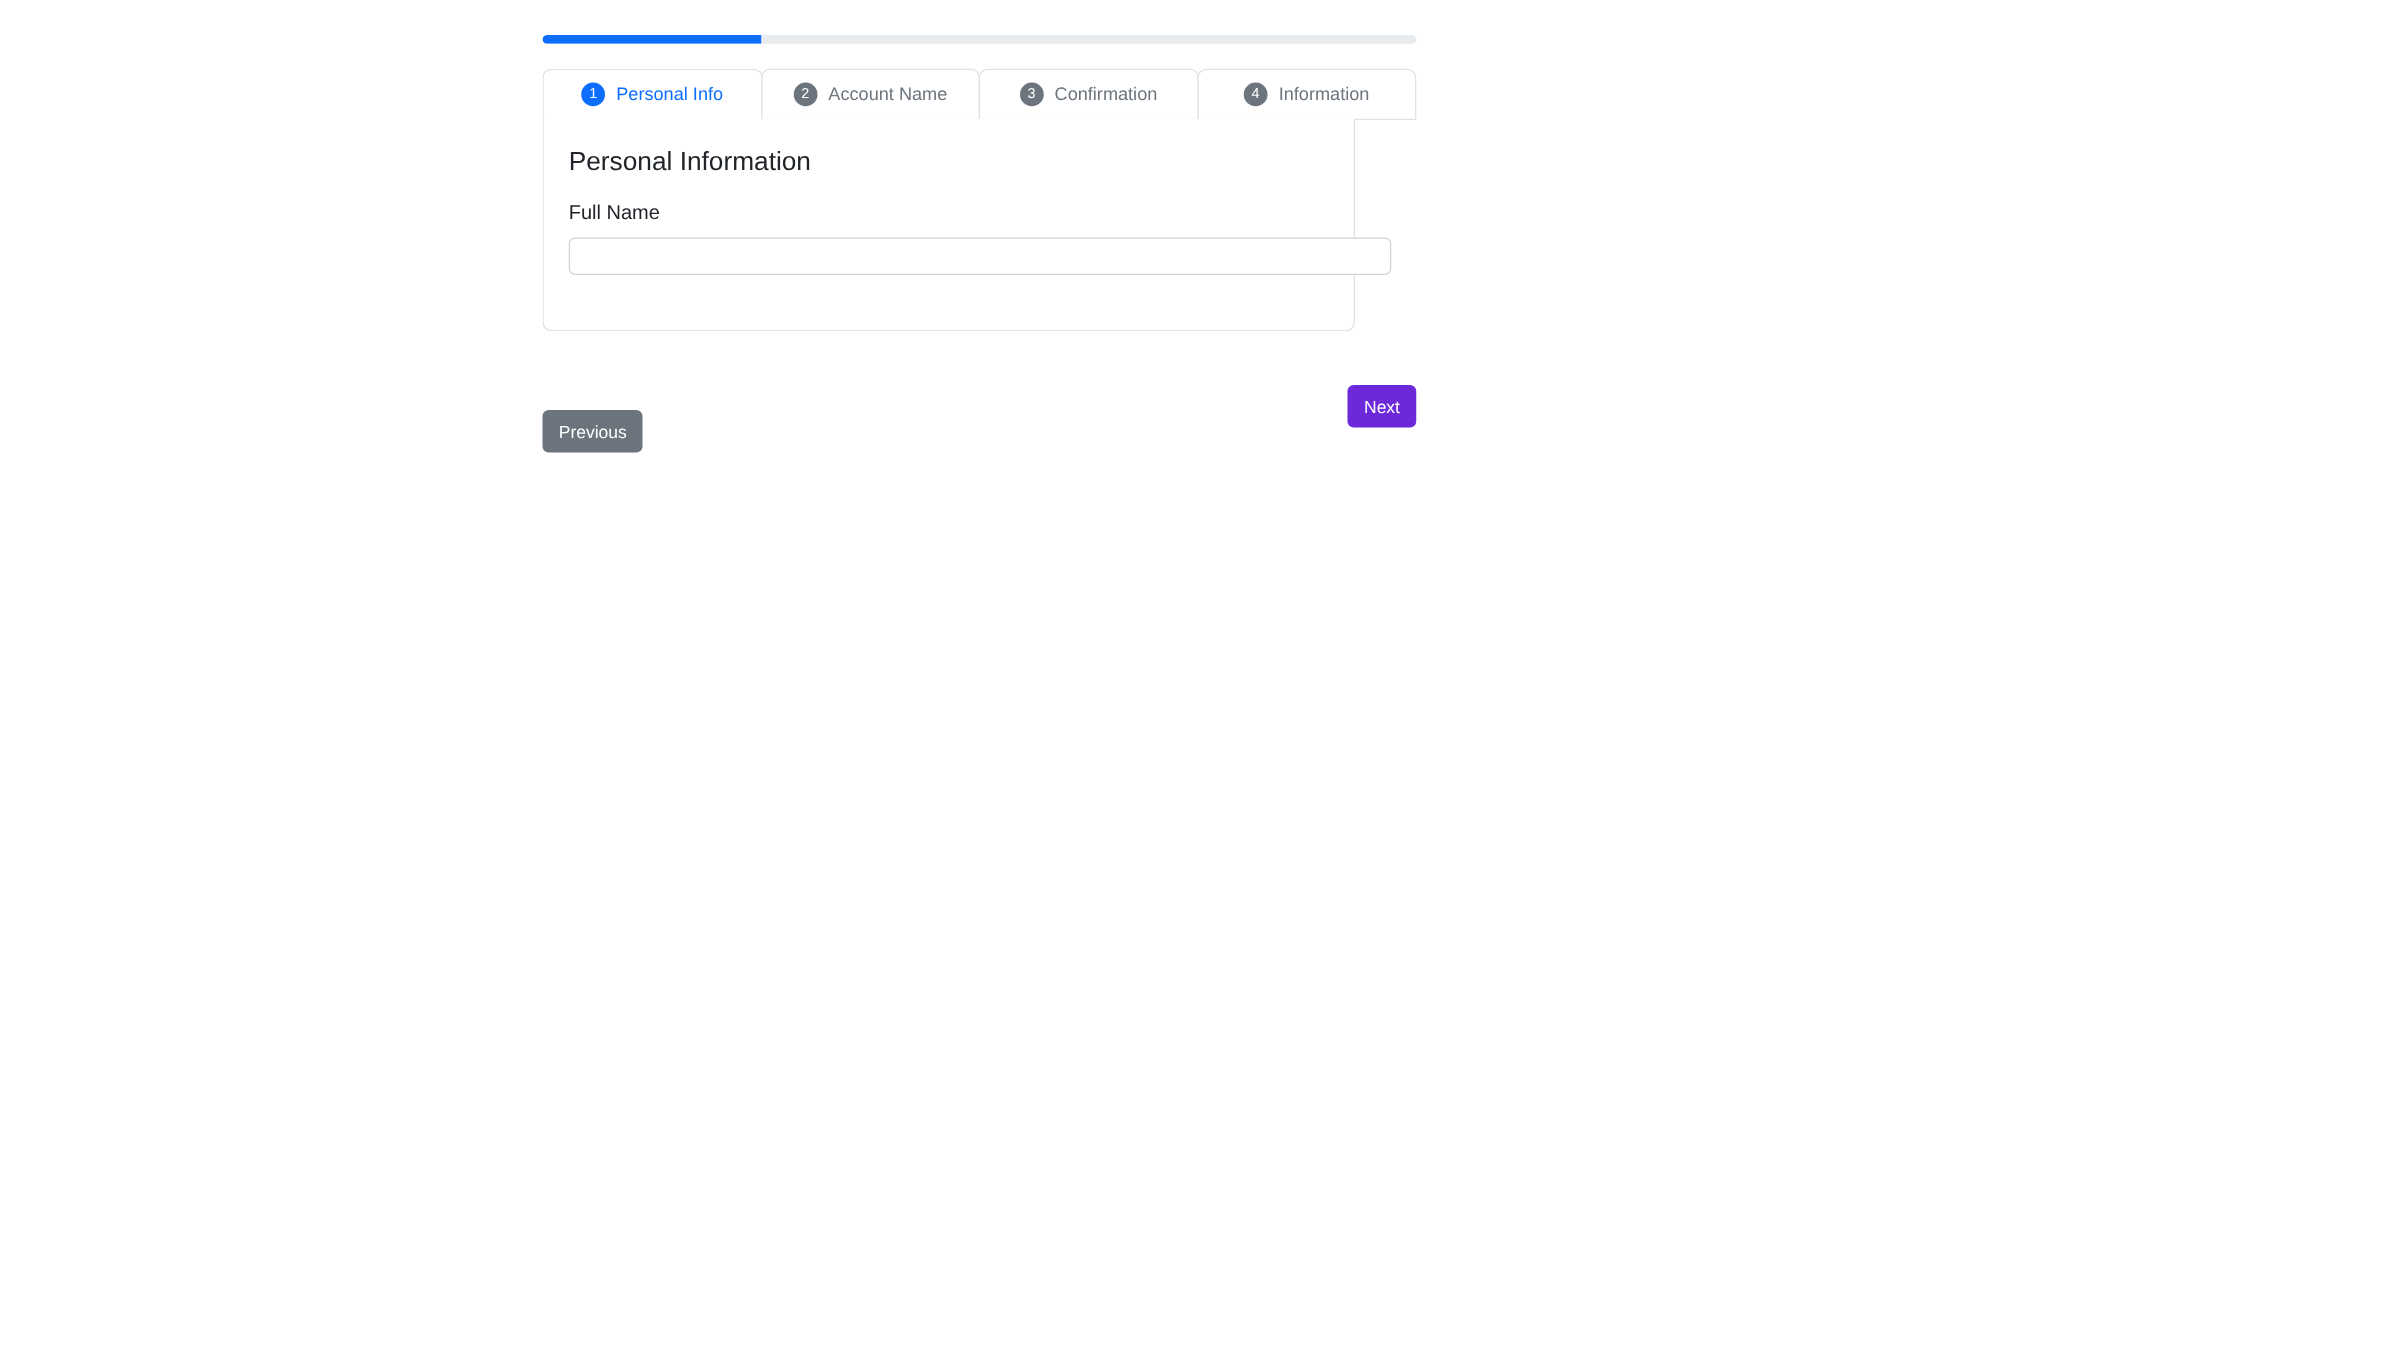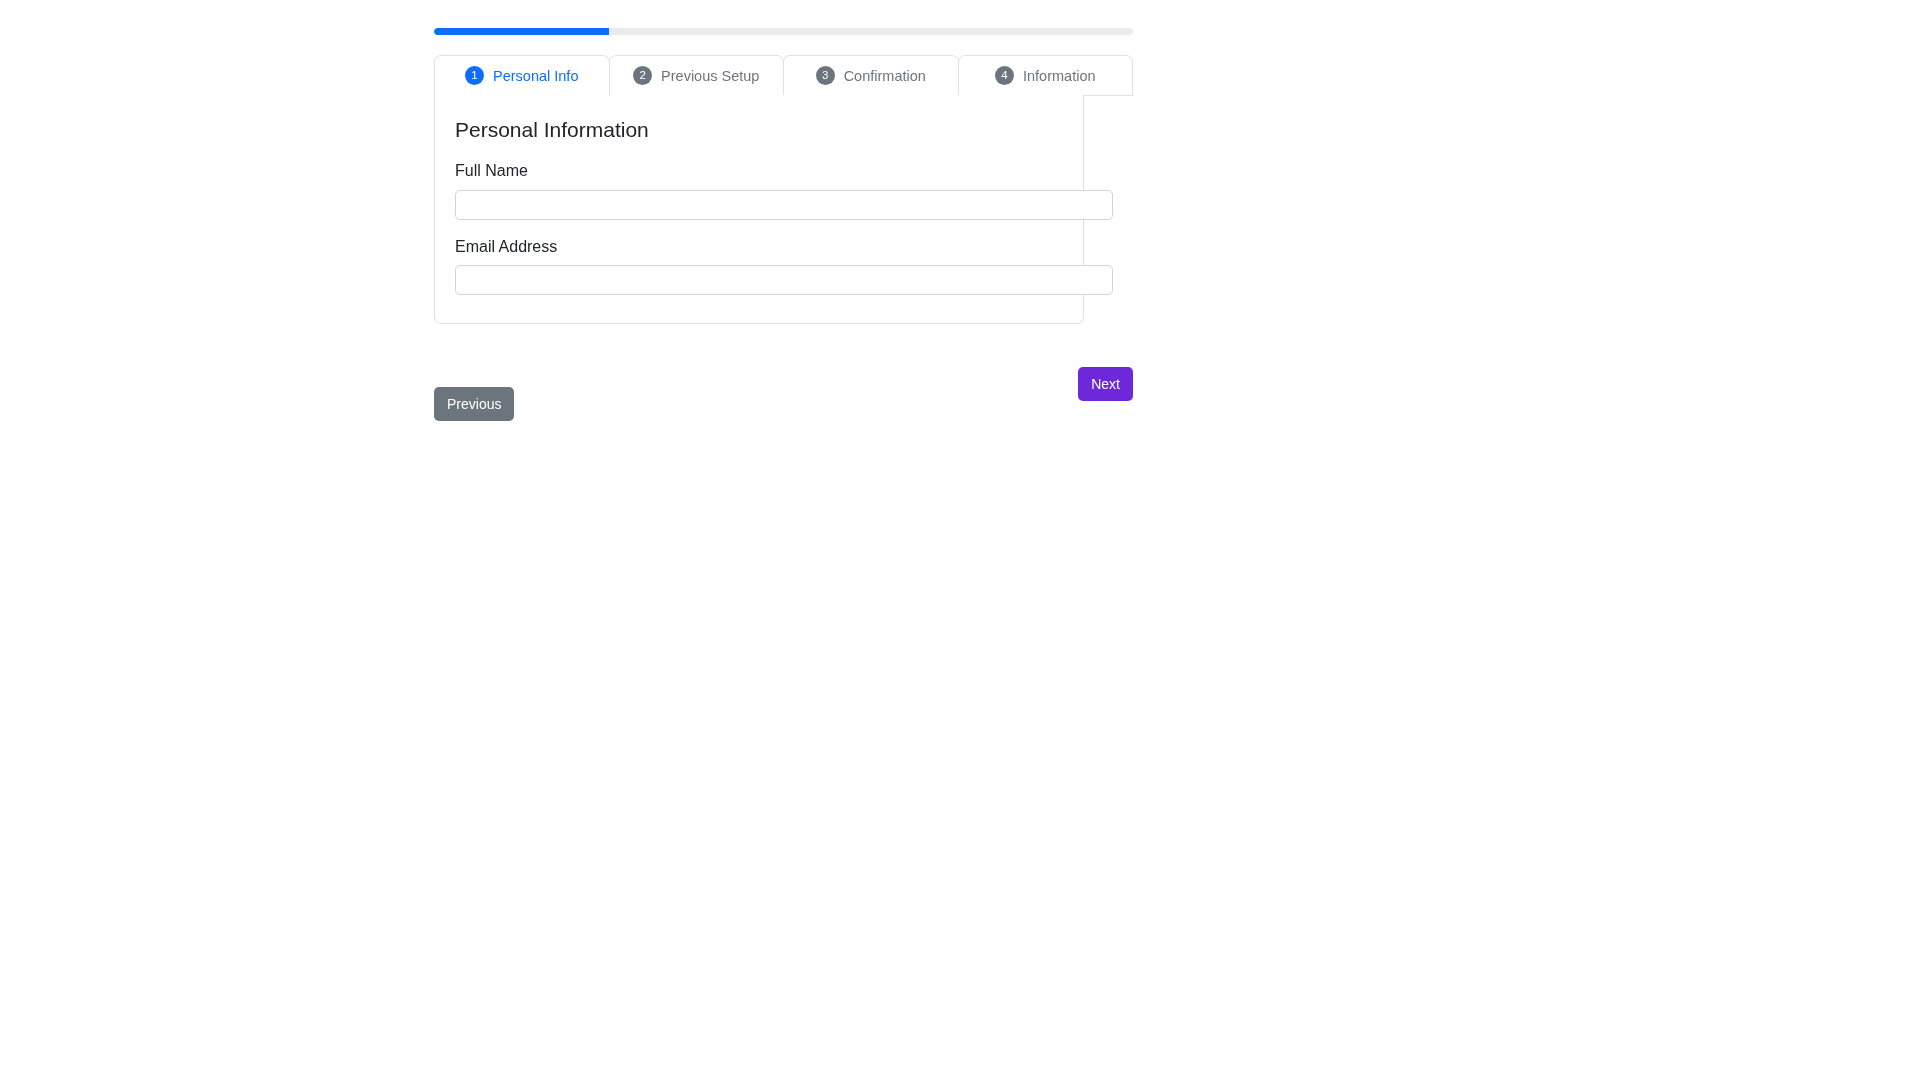--- a/index.html
+++ b/index.html
@@ -96,21 +96,21 @@
 
   .tab-label { white-space: nowrap; }
 
   
   .card {
     width: 650px;
     background: #ffffff;
     border: 1px solid #dee2e6;
     border-top: none;
     border-radius: 0 0 7px 7px;
-    padding: 22px 20px 28px 20px;
+    padding: 22px 20px 44px 20px;
     margin-top: -1px;
     position: relative;
     z-index: 1;
   }
 
   .card-title {
     font-size: 21px;
     font-weight: 400;
     color: #212529;
     margin: 0 0 18px 0;
@@ -175,43 +175,39 @@
       <div class="progress-fill" id="progress-fill" style="width: 25%;"></div>
     </div>
 
     <ul class="tabs" id="tabs">
         <li class="tab active">
           <span class="badge">1</span>
           <span class="tab-label">Personal Info</span>
         </li>
         <li class="tab">
           <span class="badge">2</span>
-          <span class="tab-label">Previous Setup</span>
+          <span class="tab-label">Account Name</span>
         </li>
         <li class="tab">
           <span class="badge">3</span>
           <span class="tab-label">Confirmation</span>
         </li>
         <li class="tab">
           <span class="badge">4</span>
           <span class="tab-label">Information</span>
         </li>
       </ul>
 
     <div class="card">
       <h2 class="card-title">Personal Information</h2>
       <div id="fields">
           <div class="field">
             <label class="field-label">Full Name</label>
             <input type="text" class="field-input" placeholder="" style="">
           </div>
-          <div class="field">
-            <label class="field-label">Email Address</label>
-            <input type="text" class="field-input" placeholder="" style="">
-          </div>
         </div>
     </div>
 
     <div class="actions">
       <button class="btn btn-secondary">Previous</button>
       <button class="btn btn-primary">Next</button>
     </div>
 
   </div>
 </div>

